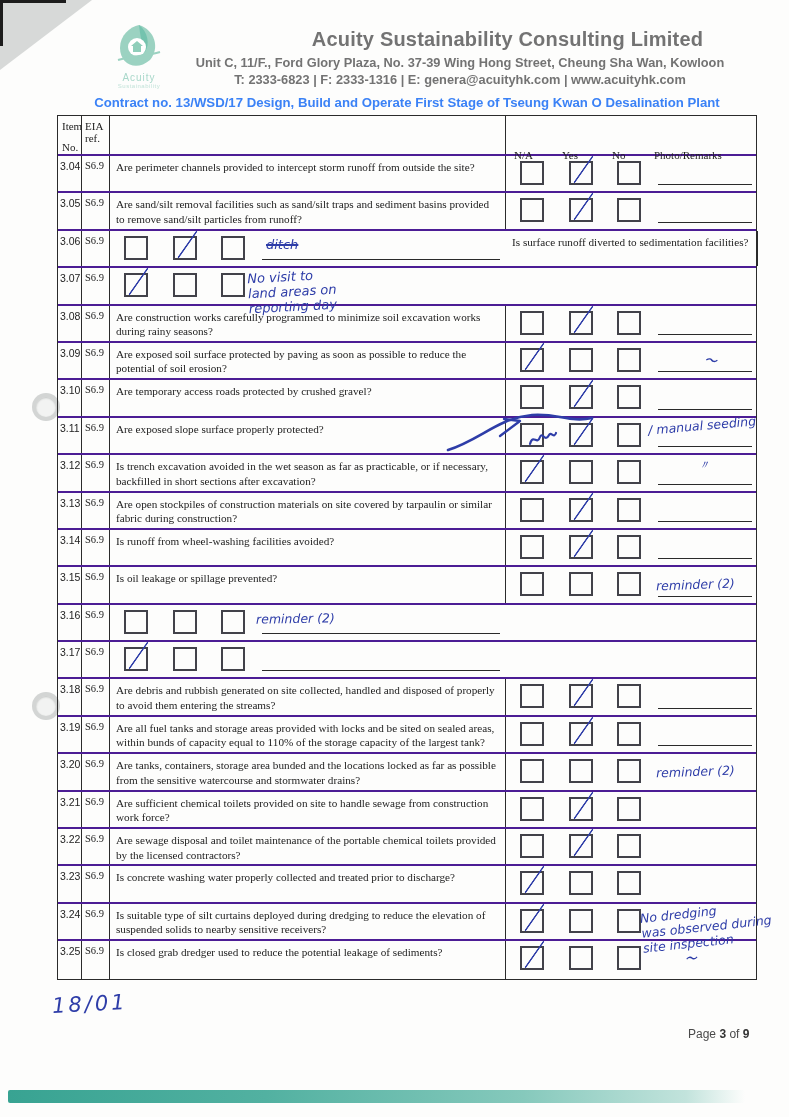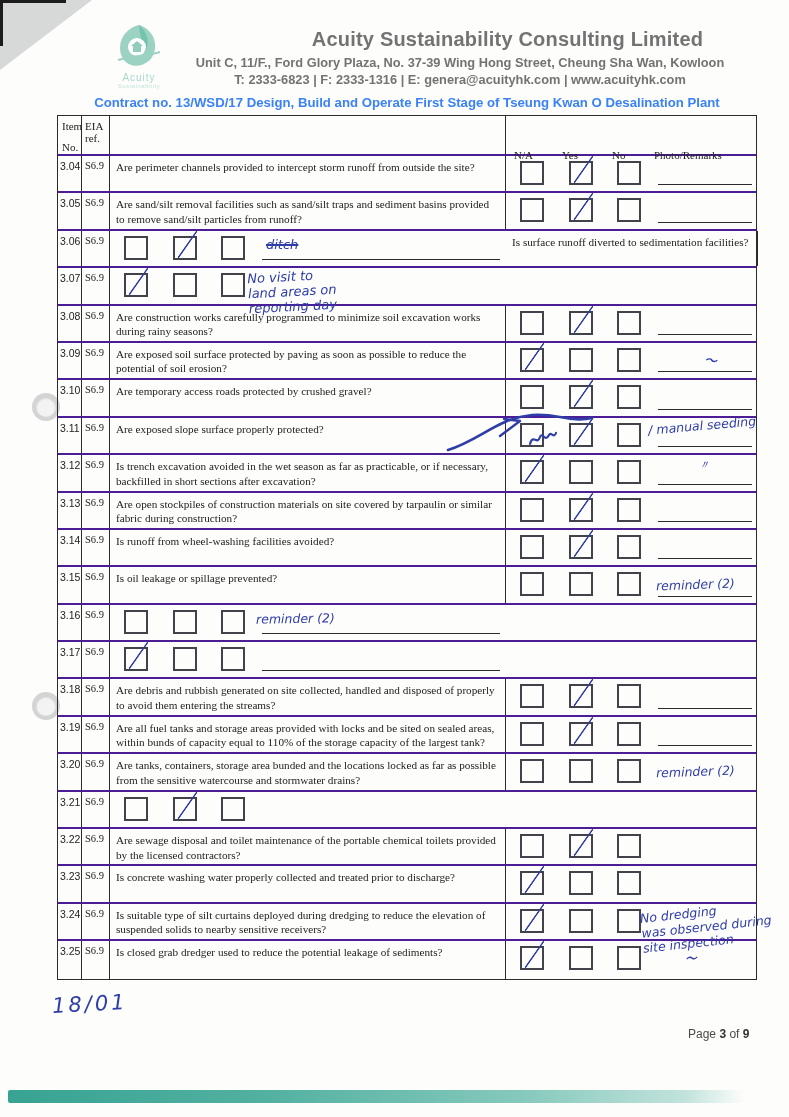--- a/index.html
+++ b/index.html
@@ -355,20 +355,21 @@
           <div class="cell c-checks">
             <div class="cb cb-na"></div>
             <div class="cb cb-yes"></div>
             <div class="cb cb-no"></div>
             <div class="hw reminder">reminder (2)</div>
           </div>
         </div>
         <div class="trow row">
           <div class="cell c-item">3.21</div>
           <div class="cell c-ref">S6.9</div>
+          <div class="cell c-q">Are sufficient chemical toilets provided on site to handle sewage from construction work force?</div>
           <div class="cell c-checks">
             <div class="cb cb-na"></div>
             <div class="cb cb-yes">
               <i class="tick"></i>
             </div>
             <div class="cb cb-no"></div>
           </div>
         </div>
         <div class="trow row">
           <div class="cell c-item">3.22</div>

